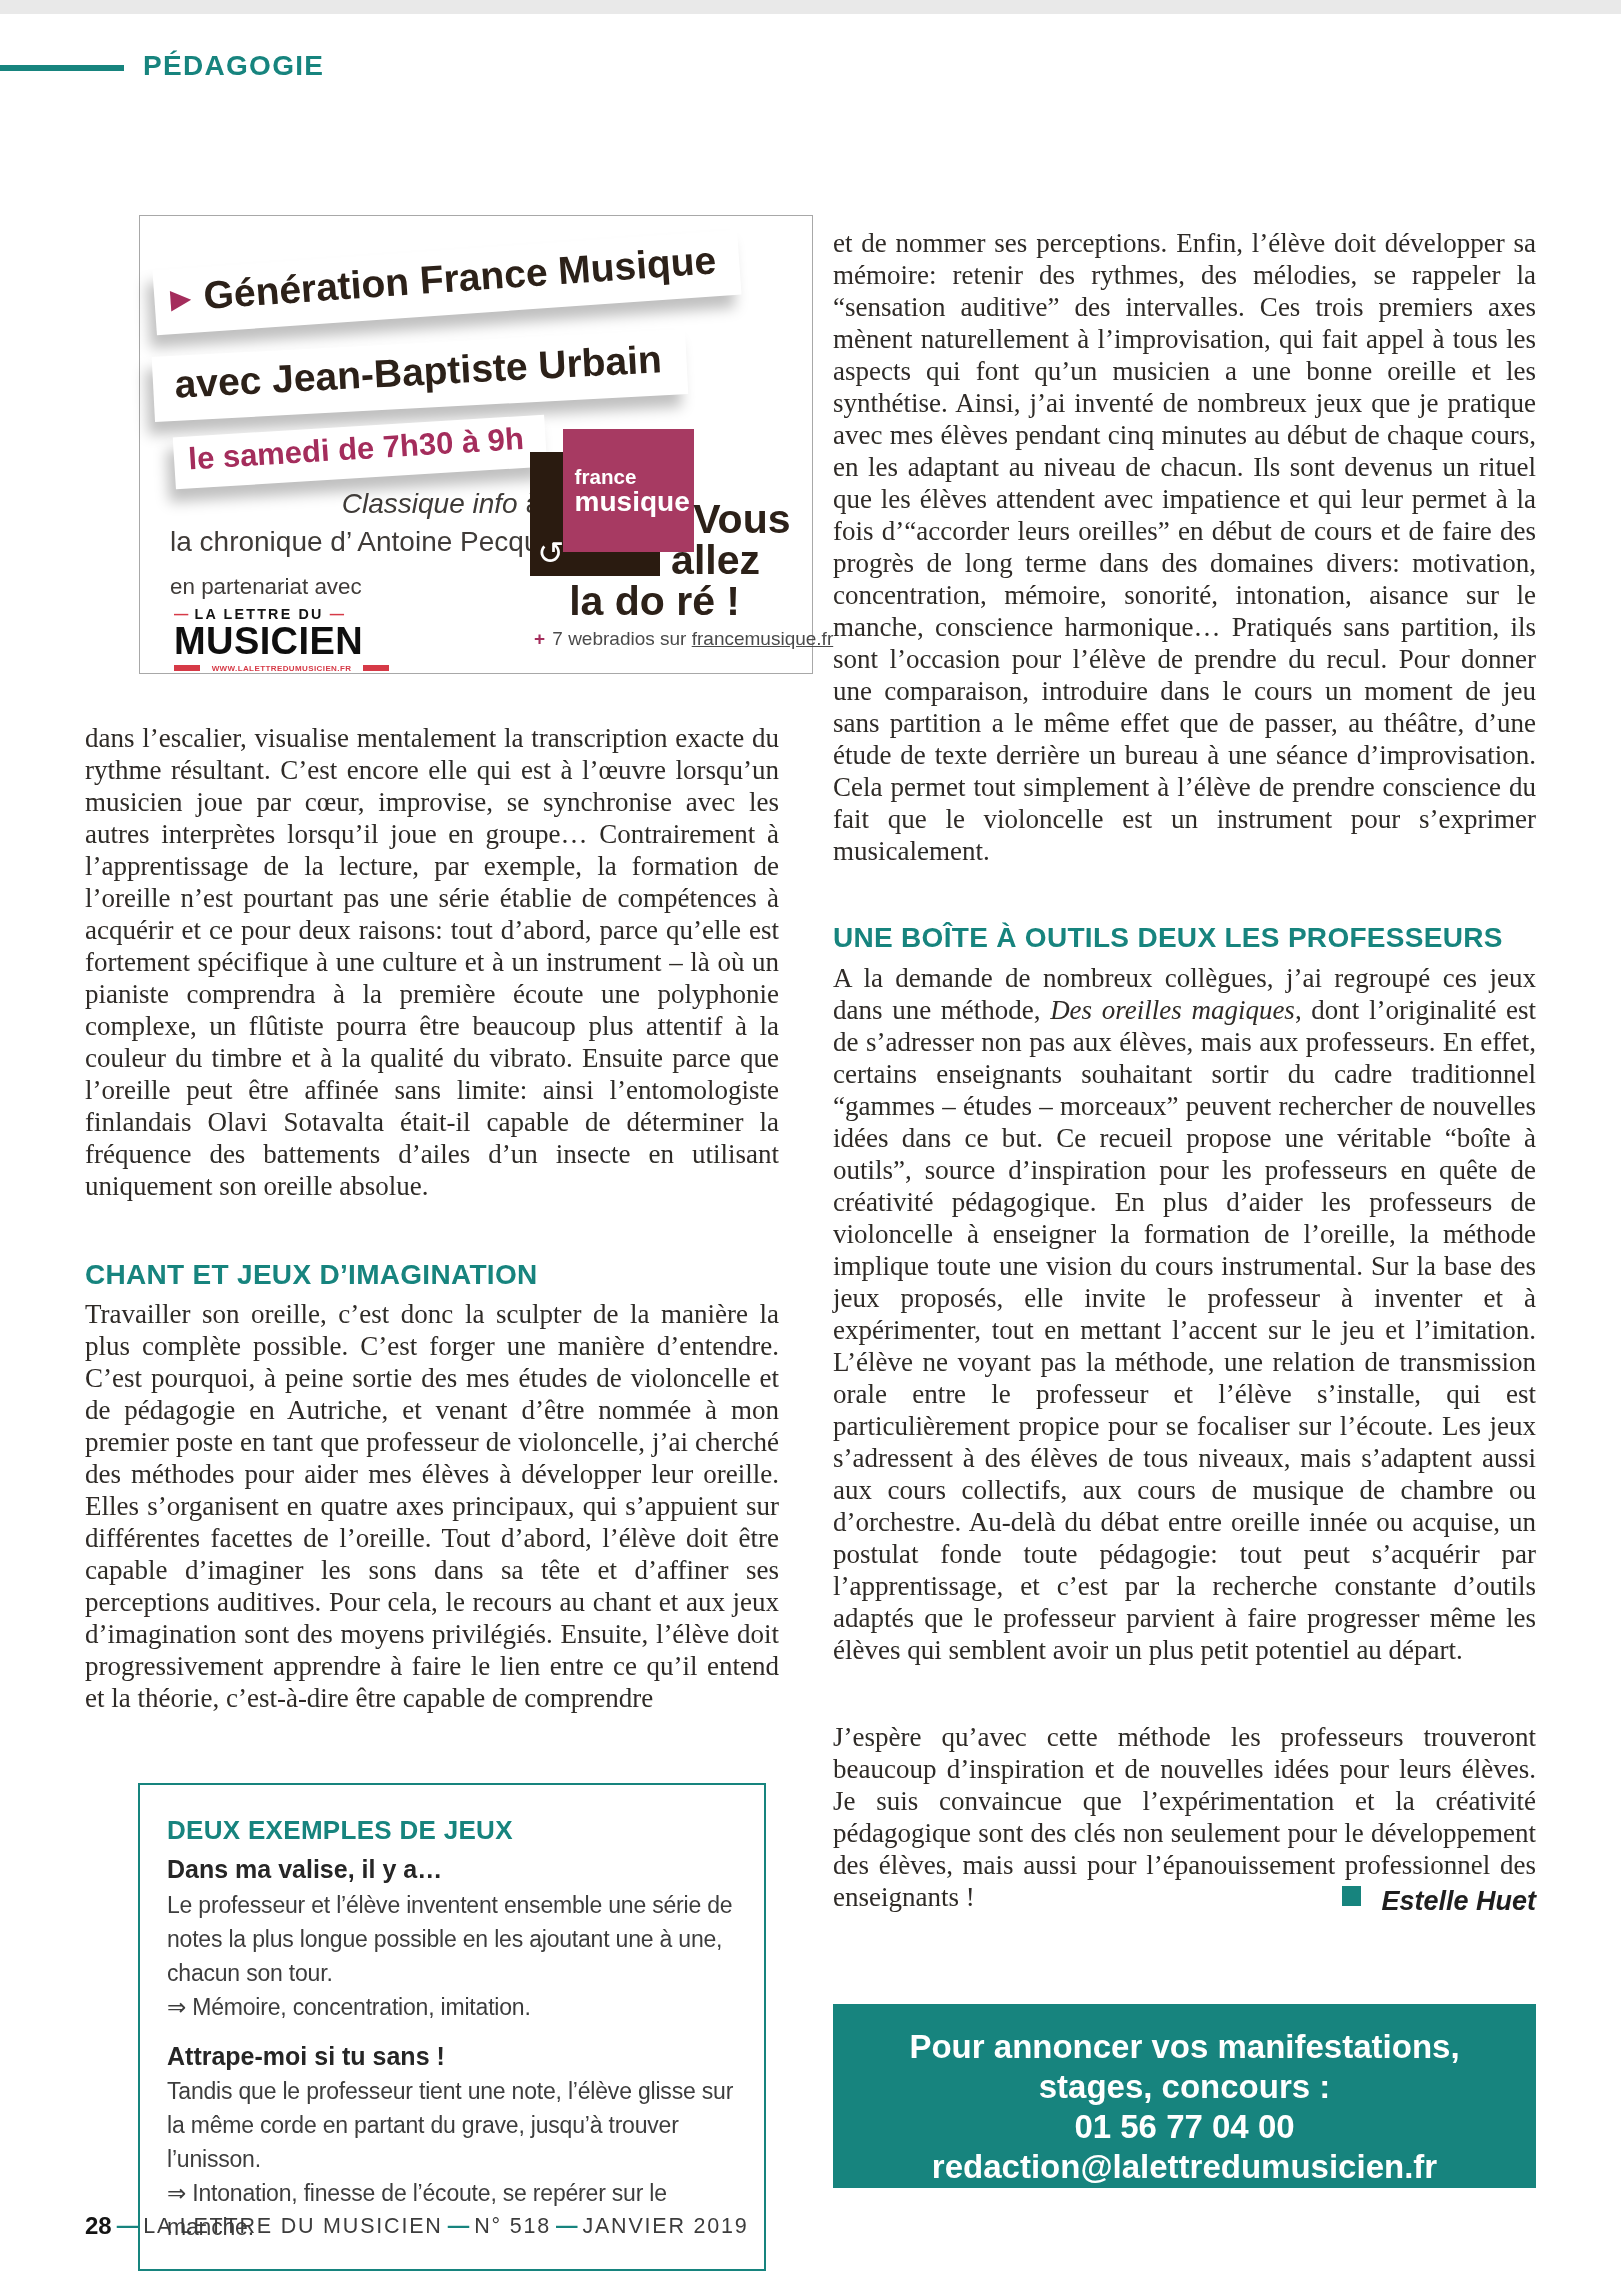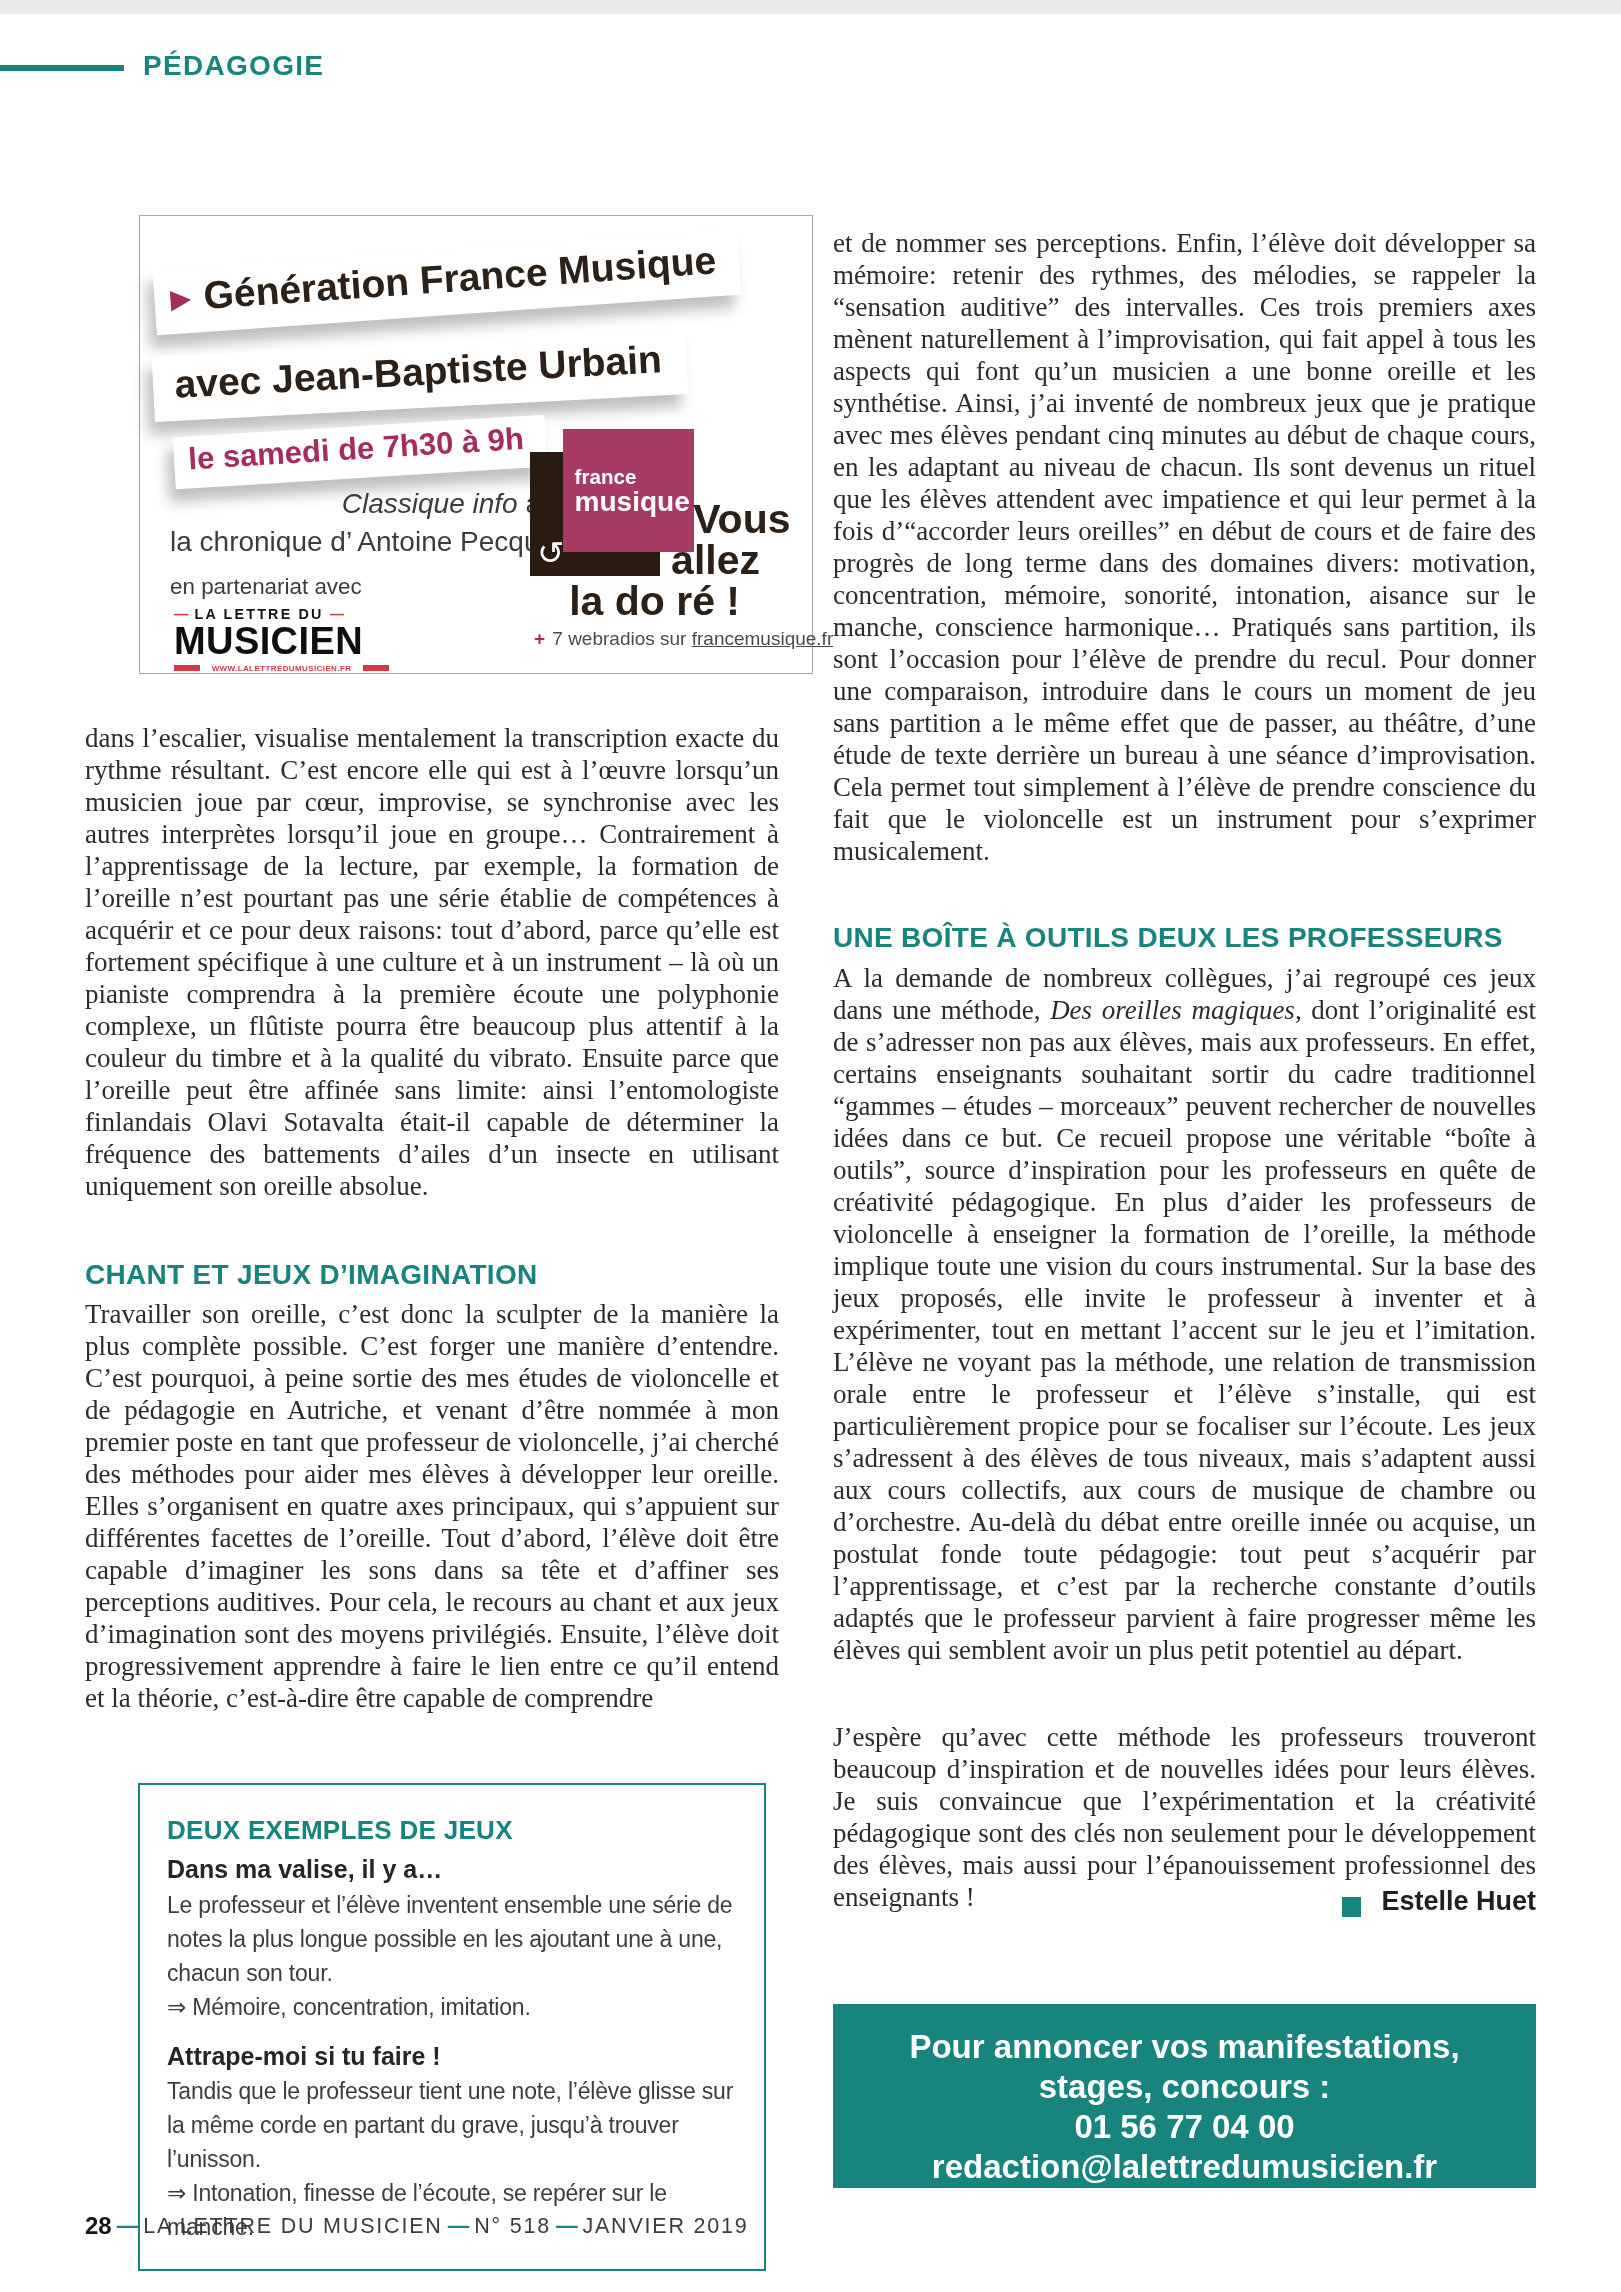--- a/index.html
+++ b/index.html
@@ -44,21 +44,21 @@
   
   .body-para { position:absolute; font-family:"Liberation Serif", serif; font-size:27px; line-height:32px; text-align:justify; color:#2F2B27; }
   .para-l1 { left:85px; top:708px;  width:694px; }
   .para-l2 { left:85px; top:1284px; width:694px; }
   .para-r1 { left:833px; top:213px;  width:703px; }
   .para-r2 { left:833px; top:948px; width:703px; }
   .para-r3 { left:833px; top:1707px; width:703px; }
   .col-heading { position:absolute; font-weight:700; color:#17847E; font-size:28px; letter-spacing:0.3px; white-space:nowrap; }
   .h-left  { left:85px;  top:1245px; }
   .h-right { left:833px; top:908px; }
-  .signature { position:absolute; right:85px; top:1872px; display:flex; align-items:flex-end; gap:20px; }
+  .signature { position:absolute; right:85px; top:1872px; display:flex; align-items:flex-start; gap:20px;font-style:italic; }
   .sig-square { width:19.7px; height:19.7px; background:#17847E; }
   .sig-name { font-weight:700; font-size:27px; color:#1F1F1F; }
 
   
   .games-box { position:absolute; left:138px; top:1769px; width:628px; box-sizing:border-box; border:2.7px solid #17847E; background:#fff; padding:30px 23px 25px 27px; }
   .gb-title { color:#17847E; font-weight:700; font-size:26px; margin-bottom:9px; letter-spacing:0.3px; }
   .gb-subtitle { font-weight:700; font-size:25px; color:#262626; margin-bottom:3.6px; }
   .gb-text { font-size:23px; line-height:34px; color:#3D3D3D; letter-spacing:-0.2px; font-family:"Liberation Sans","DejaVu Sans",sans-serif; }
   .mt { margin-top:18px; }
 
@@ -118,21 +118,21 @@
 
   <div class="body-para para-l1">dans l’escalier, visualise mentalement la transcription exacte du rythme résultant. C’est encore elle qui est à l’œuvre lorsqu’un musicien joue par cœur, improvise, se synchronise avec les autres interprètes lorsqu’il joue en groupe… Contrairement à l’apprentissage de la lecture, par exemple, la formation de l’oreille n’est pourtant pas une série établie de compétences à acquérir et ce pour deux raisons: tout d’abord, parce qu’elle est fortement spécifique à une culture et à un instrument – là où un pianiste comprendra à la première écoute une polyphonie complexe, un flûtiste pourra être beaucoup plus attentif à la couleur du timbre et à la qualité du vibrato. Ensuite parce que l’oreille peut être affinée sans limite: ainsi l’entomologiste finlandais Olavi Sotavalta était-il capable de déterminer la fréquence des battements d’ailes d’un insecte en utilisant uniquement son oreille absolue.</div>
   <div class="col-heading h-left">CHANT ET JEUX D’IMAGINATION</div>
   <div class="body-para para-l2">Travailler son oreille, c’est donc la sculpter de la manière la plus complète possible. C’est forger une manière d’entendre. C’est pourquoi, à peine sortie des mes études de violoncelle et de pédagogie en Autriche, et venant d’être nommée à mon premier poste en tant que professeur de violoncelle, j’ai cherché des méthodes pour aider mes élèves à développer leur oreille. Elles s’organisent en quatre axes principaux, qui s’appuient sur différentes facettes de l’oreille. Tout d’abord, l’élève doit être capable d’imaginer les sons dans sa tête et d’affiner ses perceptions auditives. Pour cela, le recours au chant et aux jeux d’imagination sont des moyens privilégiés. Ensuite, l’élève doit progressivement apprendre à faire le lien entre ce qu’il entend et la théorie, c’est-à-dire être capable de comprendre</div>
 
   <div class="games-box">
     <div class="gb-title">DEUX EXEMPLES DE JEUX</div>
     <div class="gb-subtitle">Dans ma valise, il y a…</div>
     <div class="gb-text">Le professeur et l’élève inventent ensemble une série de notes la plus longue possible en les ajoutant une à une, chacun son tour.</div>
     <div class="gb-text">⇒ Mémoire, concentration, imitation.</div>
-    <div class="gb-subtitle mt">Attrape-moi si tu faire !</div>
+    <div class="gb-subtitle mt">Attrape-moi si tu sans !</div>
     <div class="gb-text">Tandis que le professeur tient une note, l’élève glisse sur la même corde en partant du grave, jusqu’à trouver l’unisson.</div>
     <div class="gb-text">⇒ Intonation, finesse de l’écoute, se repérer sur le manche.</div>
   </div>
 
   <div class="body-para para-r1">et de nommer ses perceptions. Enfin, l’élève doit développer sa mémoire: retenir des rythmes, des mélodies, se rappeler la “sensation auditive” des intervalles. Ces trois premiers axes mènent naturellement à l’improvisation, qui fait appel à tous les aspects qui font qu’un musicien a une bonne oreille et les synthétise. Ainsi, j’ai inventé de nombreux jeux que je pratique avec mes élèves pendant cinq minutes au début de chaque cours, en les adaptant au niveau de chacun. Ils sont devenus un rituel que les élèves attendent avec impatience et qui leur permet à la fois d’“accorder leurs oreilles” en début de cours et de faire des progrès de long terme dans des domaines divers: motivation, concentration, mémoire, sonorité, intonation, aisance sur le manche, conscience harmonique… Pratiqués sans partition, ils sont l’occasion pour l’élève de prendre du recul. Pour donner une comparaison, introduire dans le cours un moment de jeu sans partition a le même effet que de passer, au théâtre, d’une étude de texte derrière un bureau à une séance d’improvisation. Cela permet tout simplement à l’élève de prendre conscience du fait que le violoncelle est un instrument pour s’exprimer musicalement.</div>
   <div class="col-heading h-right">UNE BOÎTE À OUTILS DEUX LES PROFESSEURS</div>
   <div class="body-para para-r2"><span>A la demande de nombreux collègues, j’ai regroupé ces jeux dans une méthode, </span><span class="it">Des oreilles magiques</span><span>, dont l’originalité est de s’adresser non pas aux élèves, mais aux professeurs. En effet, certains enseignants souhaitant sortir du cadre traditionnel “gammes – études – morceaux” peuvent rechercher de nouvelles idées dans ce but. Ce recueil propose une véritable “boîte à outils”, source d’inspiration pour les professeurs en quête de créativité pédagogique. En plus d’aider les professeurs de violoncelle à enseigner la formation de l’oreille, la méthode implique toute une vision du cours instrumental. Sur la base des jeux proposés, elle invite le professeur à inventer et à expérimenter, tout en mettant l’accent sur le jeu et l’imitation. L’élève ne voyant pas la méthode, une relation de transmission orale entre le professeur et l’élève s’installe, qui est particulièrement propice pour se focaliser sur l’écoute. Les jeux s’adressent à des élèves de tous niveaux, mais s’adaptent aussi aux cours collectifs, aux cours de musique de chambre ou d’orchestre. Au-delà du débat entre oreille innée ou acquise, un postulat fonde toute pédagogie: tout peut s’acquérir par l’apprentissage, et c’est par la recherche constante d’outils adaptés que le professeur parvient à faire progresser même les élèves qui semblent avoir un plus petit potentiel au départ.</span></div>
   <div class="body-para para-r3">J’espère qu’avec cette méthode les professeurs trouveront beaucoup d’inspiration et de nouvelles idées pour leurs élèves. Je suis convaincue que l’expérimentation et la créativité pédagogique sont des clés non seulement pour le développement des élèves, mais aussi pour l’épanouissement professionnel des enseignants !</div>
 
   <div class="signature">

